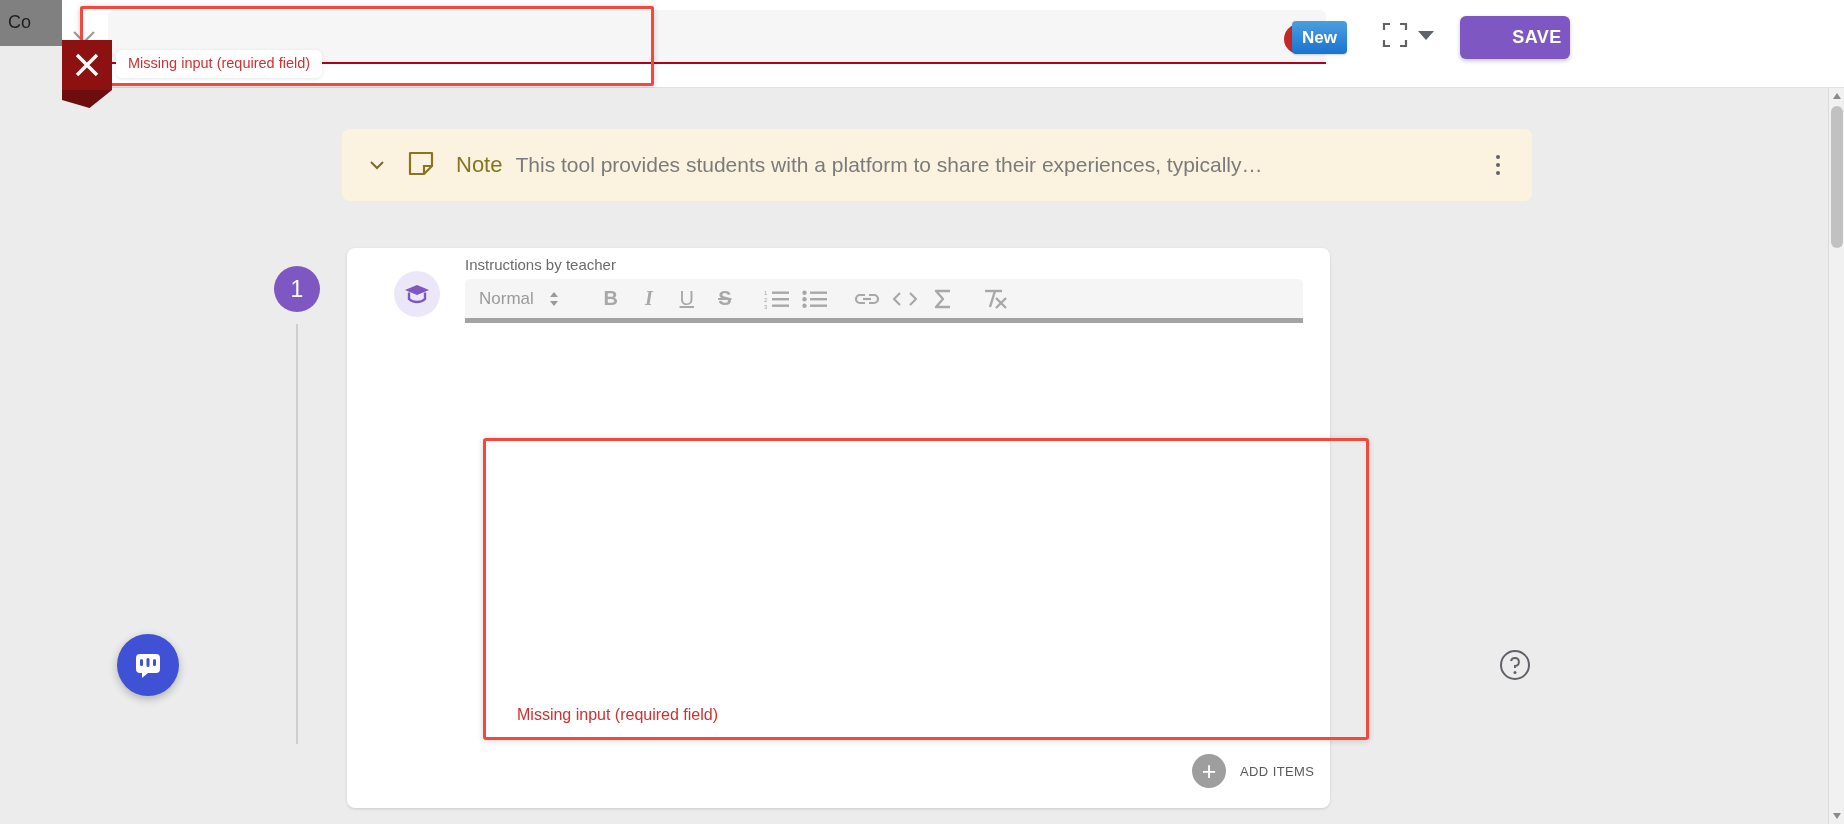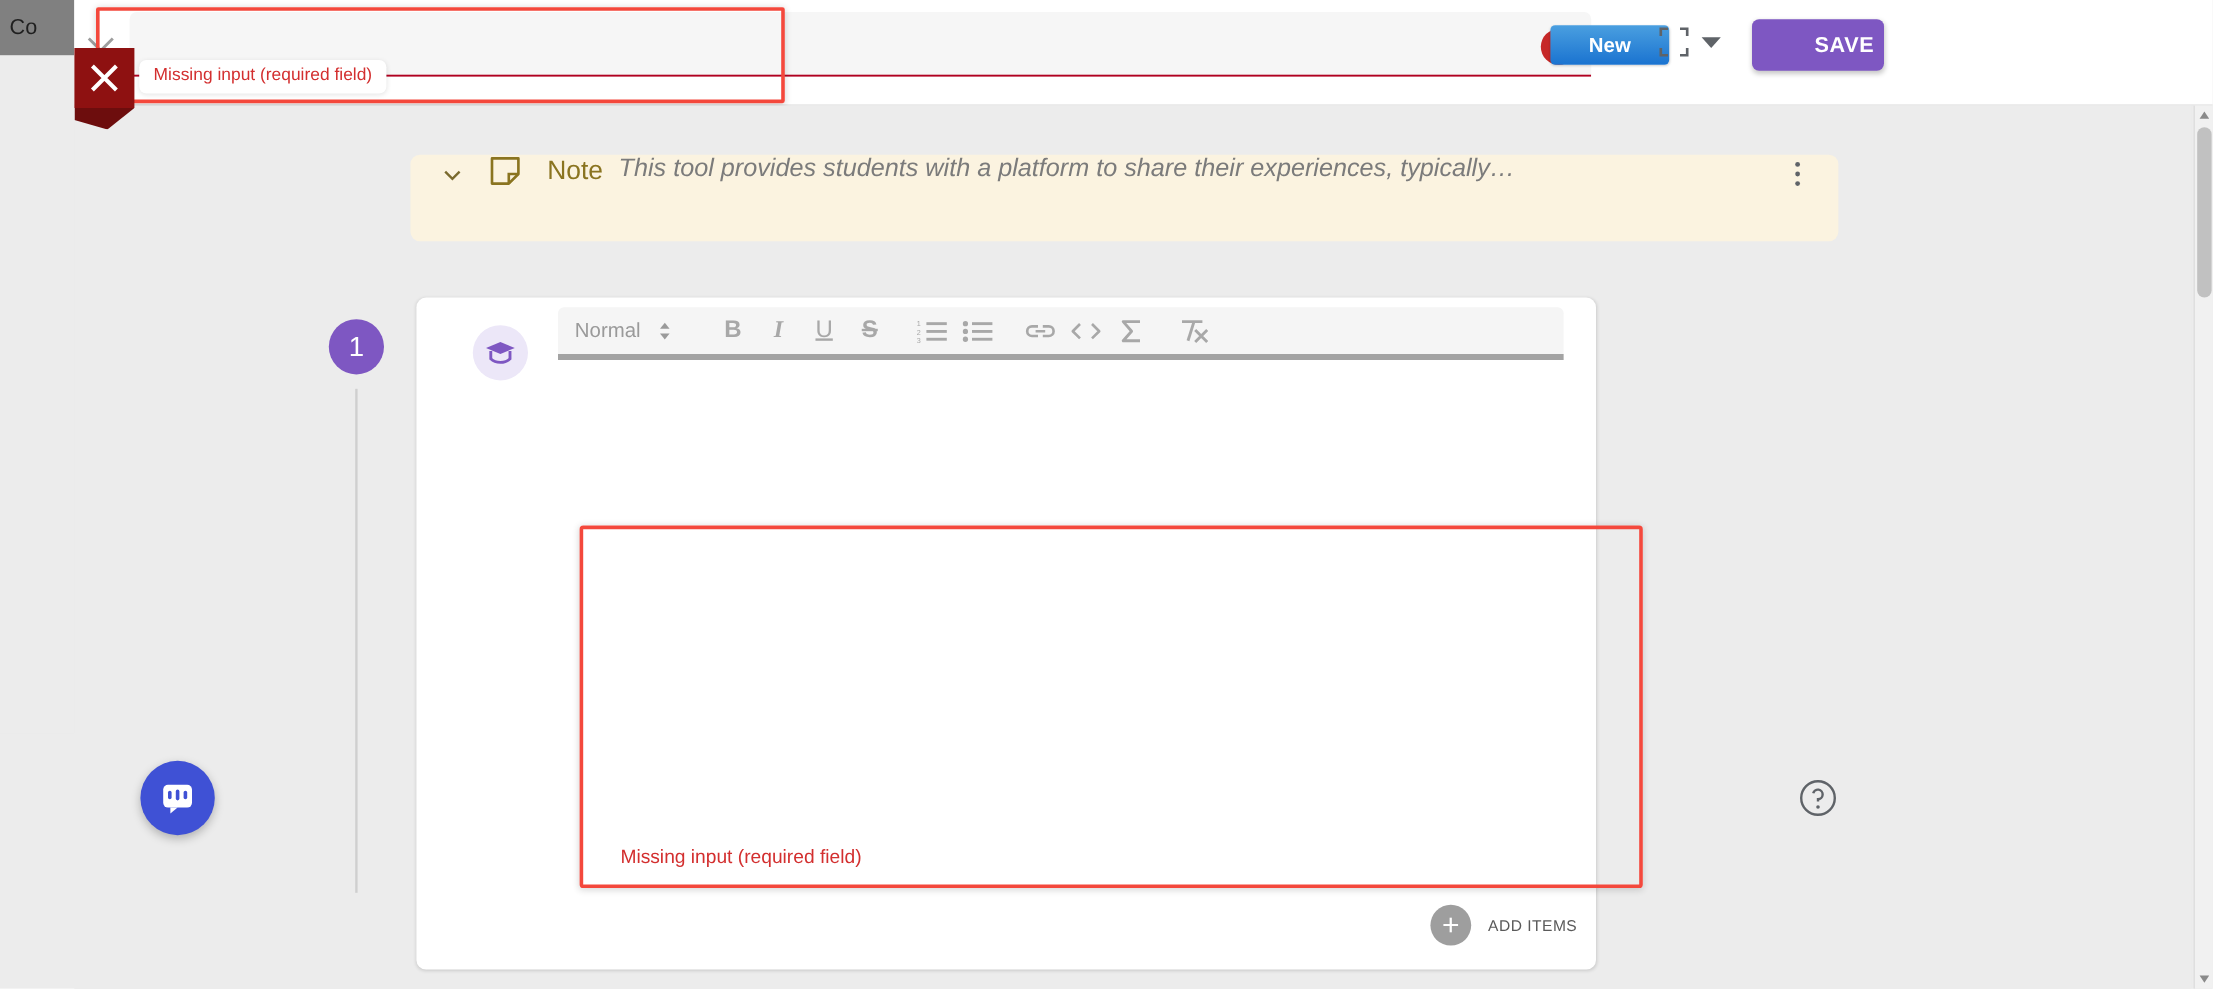--- a/index.html
+++ b/index.html
@@ -80,21 +80,21 @@
     position: absolute; left: 54px; top: 50px;
     background: #ffffff; color: #d32f2f;
     font-size: 14.5px; padding: 5px 12px 7px 12px;
     border-radius: 6px;
     white-space: nowrap;
     box-shadow: 0 1px 4px rgba(0,0,0,0.10);
   }
 
   .btn-new {
     position: absolute; left: 1230px; top: 21px;
-    height: 33px; padding: 0 32px;
+    height: 33px; padding: 0 10px;
     border: 0; border-radius: 4px;
     background: linear-gradient(180deg, #4a9fe0 0%, #1a73d0 100%);
     color: #ffffff; font-size: 17px; font-weight: bold;
     font-family: "Liberation Sans", sans-serif;
     display: flex; align-items: center; justify-content: center;
     cursor: pointer;
     box-shadow: 0 1px 2px rgba(0,0,0,0.18);
   }
 
   .fullscreen-group {
@@ -141,37 +141,36 @@
   .content {
     position: absolute; left: 0; top: 88px; width: 1764px; height: 736px;
     background: #ececec;
     overflow: hidden;
   }
 
   
   .note-banner {
     position: absolute; left: 280px; top: 41px; width: 1190px; height: 72px;
     background: #fbf3e0; border-radius: 8px;
-    display: flex; 
+    display: flex; align-items: center;
     padding: 0 18px;
   }
   .note-chev {
     width: 34px; height: 34px; display: flex;
     align-items: center; justify-content: center;
     cursor: pointer; flex: 0 0 auto;
   }
   .note-icon { margin-left: 14px; flex: 0 0 auto; cursor: pointer; }
   .note-label {
     margin-left: 22px; color: #8a7420; font-size: 22px; flex: 0 0 auto;
   }
   .note-text {
     margin-left: 13px; color: #7b7b7b; font-size: 21px;
     white-space: nowrap; overflow: hidden; text-overflow: ellipsis;
     flex: 1 1 auto;
-    font-style: italic;
   }
   .note-kebab {
     width: 32px; height: 32px; flex: 0 0 auto; cursor: pointer;
     display: flex; flex-direction: column; align-items: center;
     justify-content: center; gap: 4px; margin-left: 10px;
   }
   .note-kebab span {
     width: 4px; height: 4px; border-radius: 50%; background: #5f6368;
     display: block;
   }
@@ -383,20 +382,21 @@
         <div class="card-body">
 
           <div class="grad-avatar">
             <svg width="28" height="28" viewBox="0 0 28 28">
               <path d="M14 5 L26 10 L14 15 L2 10 Z" fill="#7e57c2"></path>
               <path d="M6 12.5 L6 19 C6 19 9 22 14 22 C19 22 22 19 22 19 L22 12.5" stroke="#7e57c2" stroke-width="2.4" fill="none"></path>
             </svg>
           </div>
 
           <div class="editor-wrap">
+            <span class="editor-label">Instructions by teacher</span>
 
             <div class="editor-shell">
               <div class="editor-toolbar">
 
                 <div class="tb-style">
                   <span class="tb-style-label">Normal</span>
                   <svg width="12" height="20" viewBox="0 0 12 20">
                     <path d="M6 3 L10 8 L2 8 Z" fill="#9a9a9a"></path>
                     <path d="M6 17 L10 12 L2 12 Z" fill="#9a9a9a"></path>
                   </svg>

